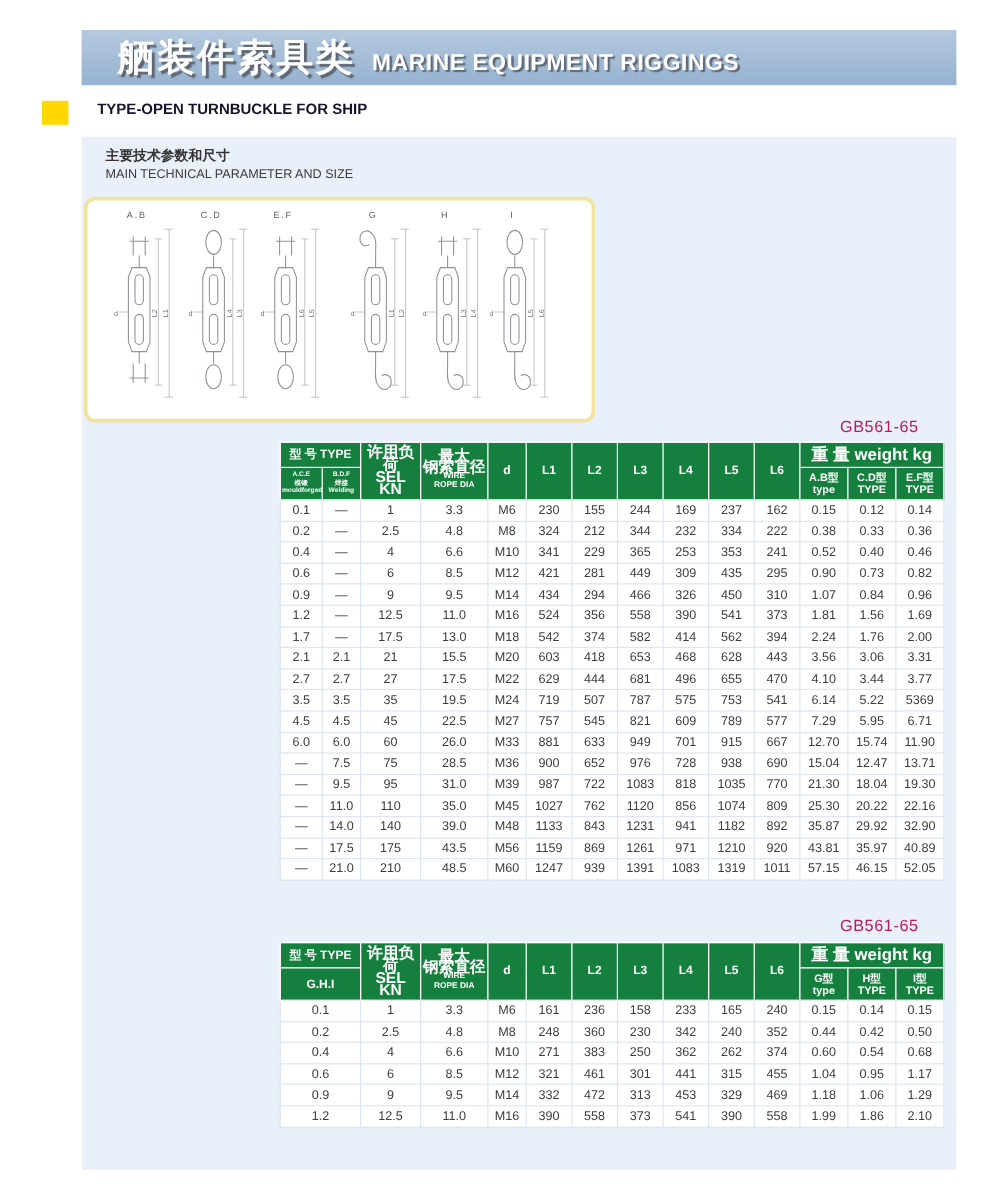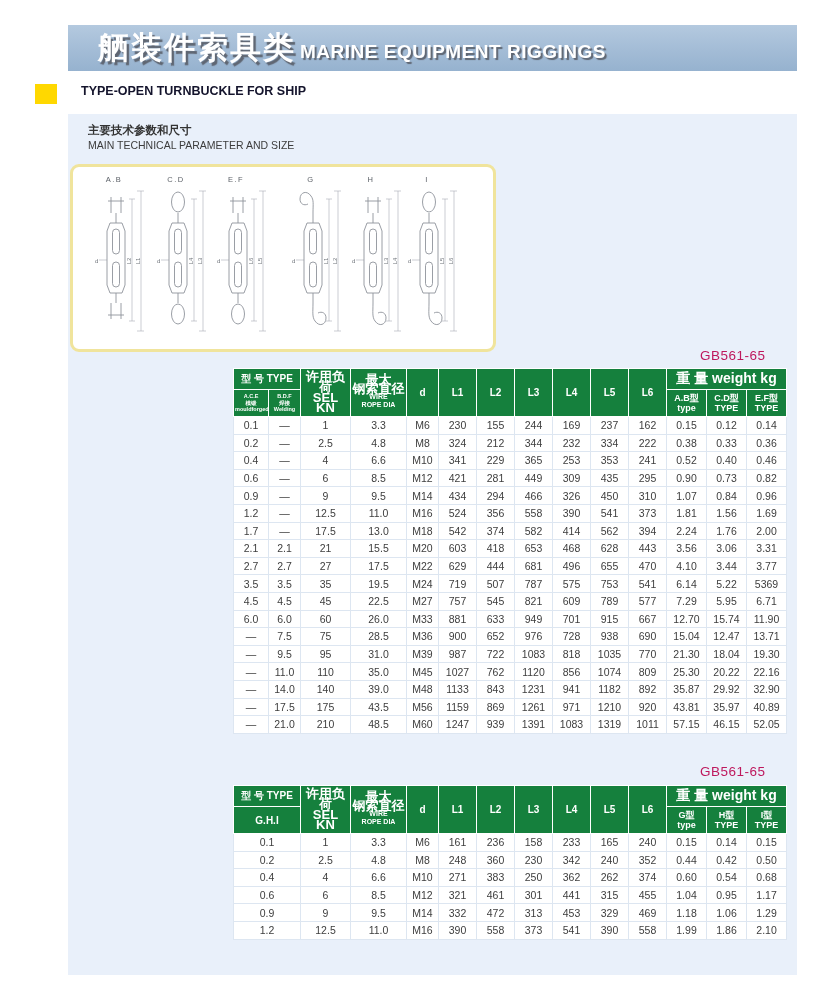--- a/index.html
+++ b/index.html
@@ -11,21 +11,21 @@
   .banner {
     position:absolute; left:68px; top:25px; width:729px; height:46px;
     background:linear-gradient(180deg,#b4c9df 0%,#a3bcd6 55%,#96b2cf 100%);
     display:flex; align-items:baseline; padding-left:30px; box-sizing:border-box;
   }
   .banner-zh {
     font-size:31px; font-weight:bold; color:#ffffff; line-height:46px;
     text-shadow:2.5px 2.5px 1px #5f6672; letter-spacing:2px;
   }
   .banner-en {
-    font-size:19px; font-weight:bold; color:#ffffff; margin-left:4px;
+    font-size:19px; font-weight:bold; color:#ffffff; margin-left:14px;
     text-shadow:2px 2px 1px #5f6672; letter-spacing:0.5px;text-align:center;
   }
   
   .section-row { position:absolute; left:35px; top:84px; display:flex; align-items:baseline; }
   .marker { width:22px; height:20px; background:#ffd800; align-self:center; margin-right:14px; }
   .section-zh { font-size:17px; font-weight:bold; color:#14142c; letter-spacing:1px; }
   .section-en { font-size:12.5px; font-weight:bold; color:#14142c; margin-left:10px; }
   
   .sheet { position:absolute; left:68px; top:114px; width:729px; height:861px; background:#e9f0fa; }
   .subtitle { position:absolute; left:88px; top:123px; }

